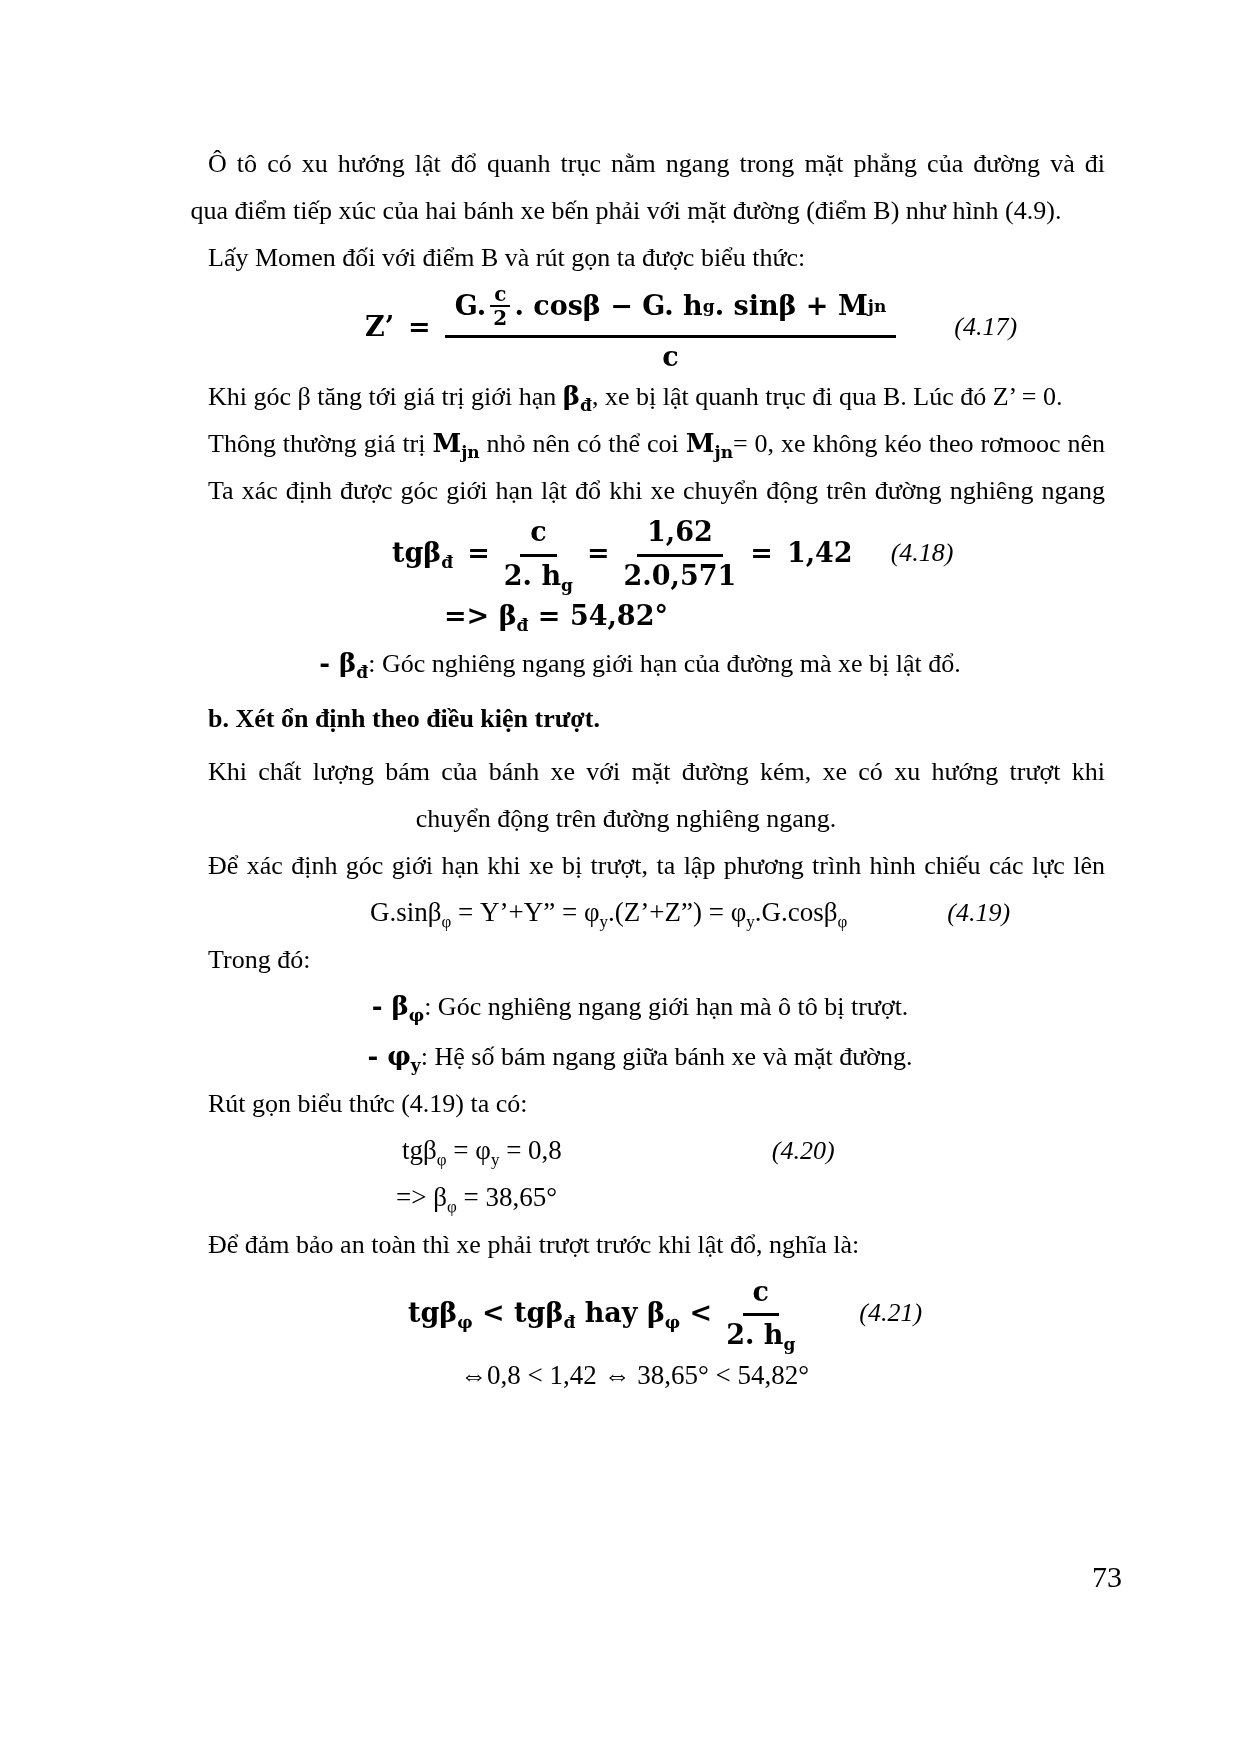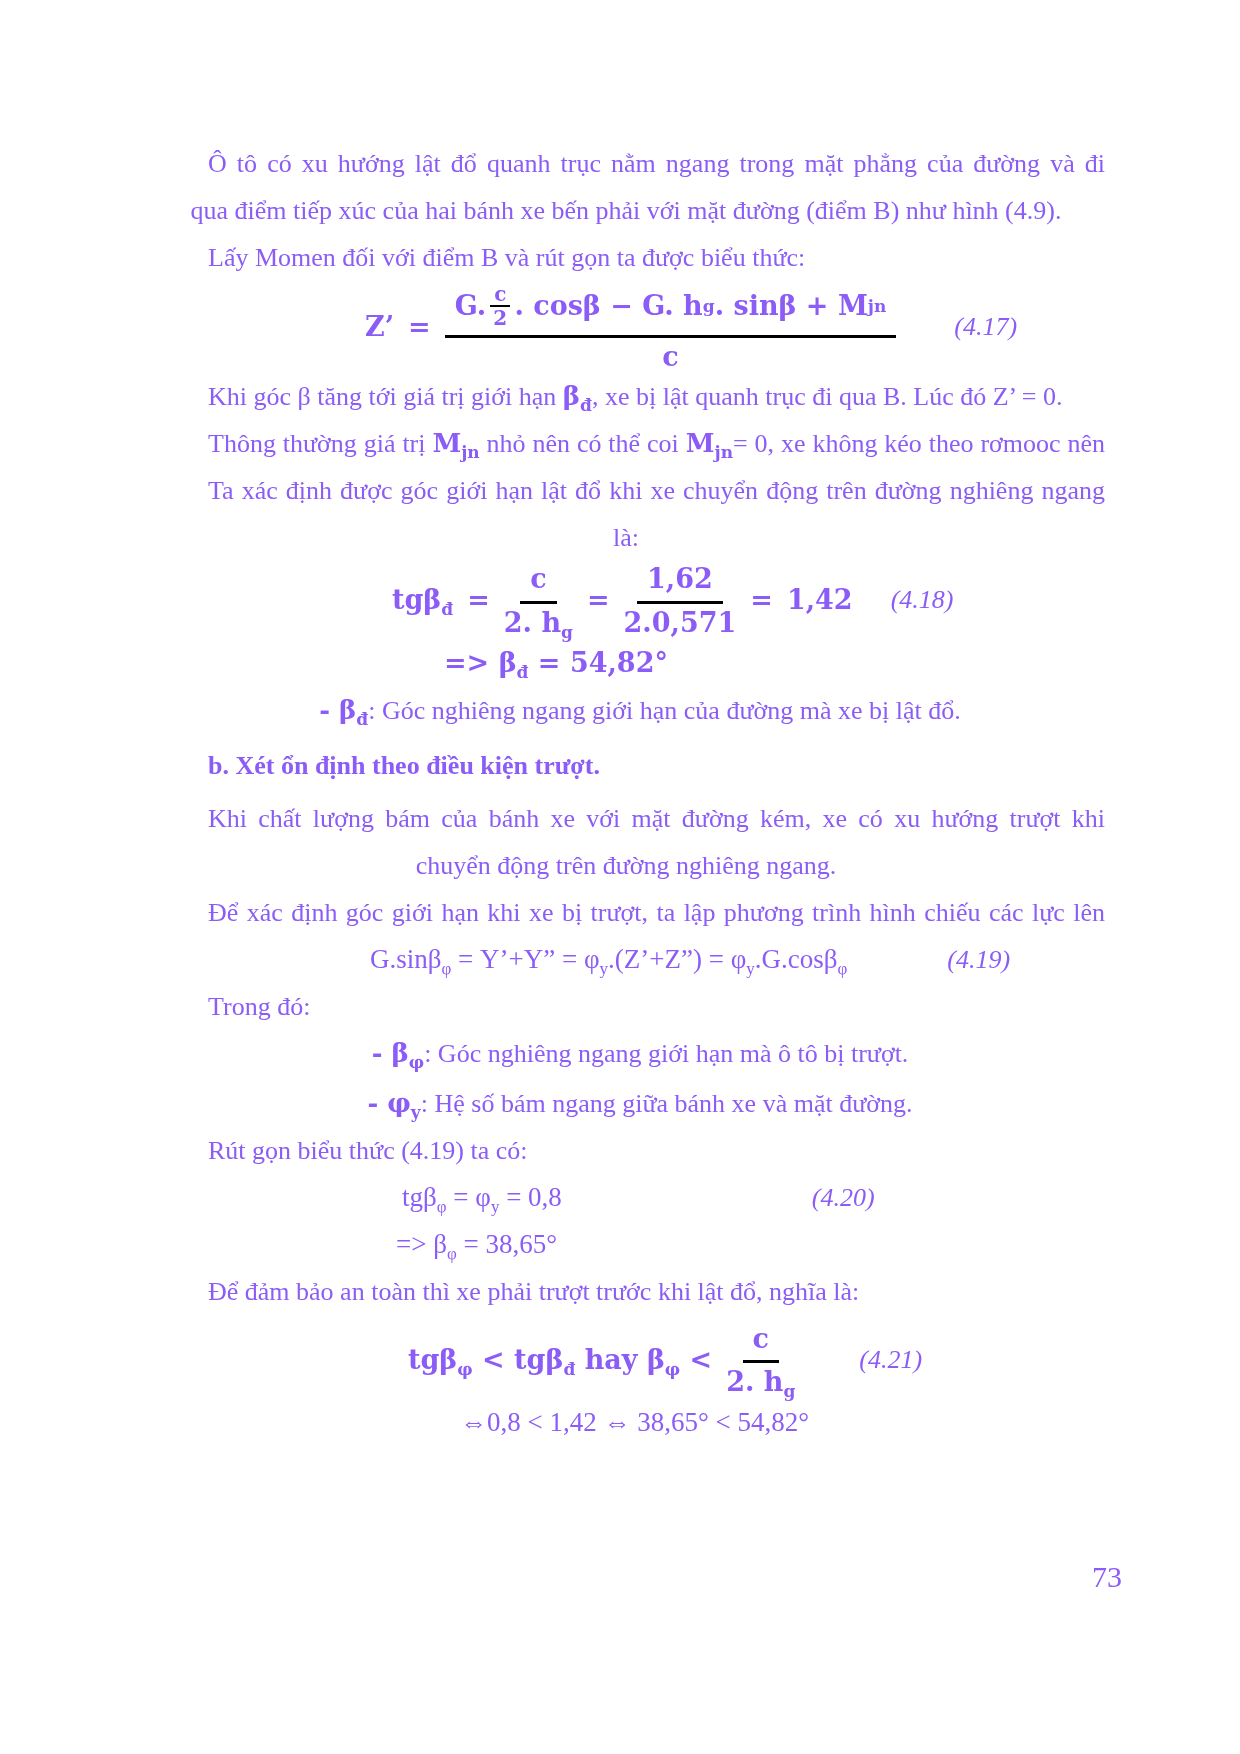--- a/index.html
+++ b/index.html
@@ -4,21 +4,21 @@
 <style>
   html,body{margin:0;padding:0;background:#e8e8e8;}
   .page{
     position:relative;
     width:1240px;height:1754px;
     background:#ffffff;
     box-sizing:border-box;
     padding:140px 135px 0 147px;
     font-family:"Liberation Serif", serif;
     font-size:26px;
-    color:#8b5cf6;
+    color:#000000;
     overflow:hidden;
   }
   p{margin:0;line-height:47px;}
   .jline{display:block;text-align:justify;text-align-last:justify;}
   .nline{display:block;text-align:center;}
   .indent1{text-indent:61px;}
   .oneline{white-space:nowrap;}
   .listitem{margin-left:28px;text-align:center;}
   .heading{font-weight:bold;margin-left:61px;margin-top:8px;}
   .sym{font-family:"DejaVu Serif", serif;font-weight:bold;}
@@ -75,21 +75,20 @@
   </p>
 
   <p>
     <span class="jline indent1">
       <span>Thông thường giá trị </span><span class="sym">M</span><sub class="sym">jn</sub><span> nhỏ nên có thể coi </span><span class="sym">M</span><sub class="sym">jn</sub><span>= 0, xe không kéo theo rơmooc nên</span>
     </span>
   </p>
 
   <p>
     <span class="jline indent1">Ta xác định được góc giới hạn lật đổ khi xe chuyển động trên đường nghiêng ngang</span>
-    <span class="nline">là:</span>
   </p>
 
   <div class="eqrow" style="margin-left:245px;">
     <span class="eq"><span>tgβ</span><sub>đ</sub></span>
     <span class="eq eqs">=</span>
     <span class="frac eq">
       <span class="num">c</span>
       <span class="den"><span>2. h</span><sub>g</sub></span>
     </span>
     <span class="eq eqs">=</span>
@@ -131,21 +130,21 @@
   <p class="listitem oneline">
     <span class="sym">- β</span><sub class="sym">φ</sub><span>: Góc nghiêng ngang giới hạn mà ô tô bị trượt.</span>
   </p>
 
   <p class="listitem oneline" style="margin-top:3px;">
     <span class="sym">- φ</span><sub class="sym">y</sub><span>: Hệ số bám ngang giữa bánh xe và mặt đường.</span>
   </p>
 
   <p class="indent1 oneline">Rút gọn biểu thức (4.19) ta có:</p>
 
-  <div class="eqrow eqtext" style="margin-left:255px;gap:40px;">
+  <div class="eqrow eqtext" style="margin-left:255px;">
     <span><span>tgβ</span><sub>φ</sub><span> = φ</span><sub>y</sub><span> = 0,8</span></span>
     <span class="tag" style="margin-left:210px;">(4.20)</span>
   </div>
 
   <p class="resultline eqtext" style="margin-left:249px;">
     <span>=&gt; β</span><sub>φ</sub><span> = 38,65°</span>
   </p>
 
   <p class="indent1 oneline">Để đảm bảo an toàn thì xe phải trượt trước khi lật đổ, nghĩa là:</p>
 

